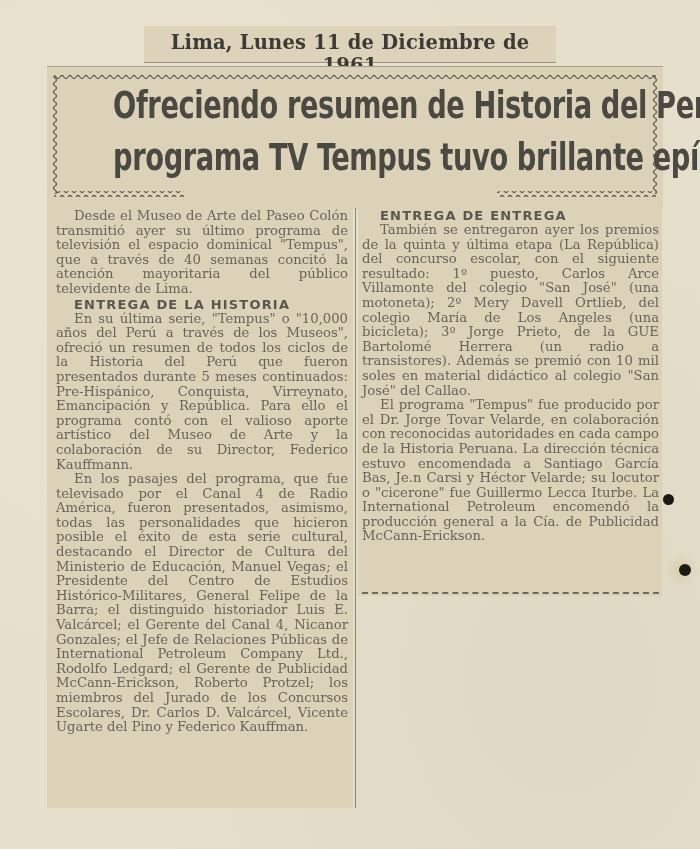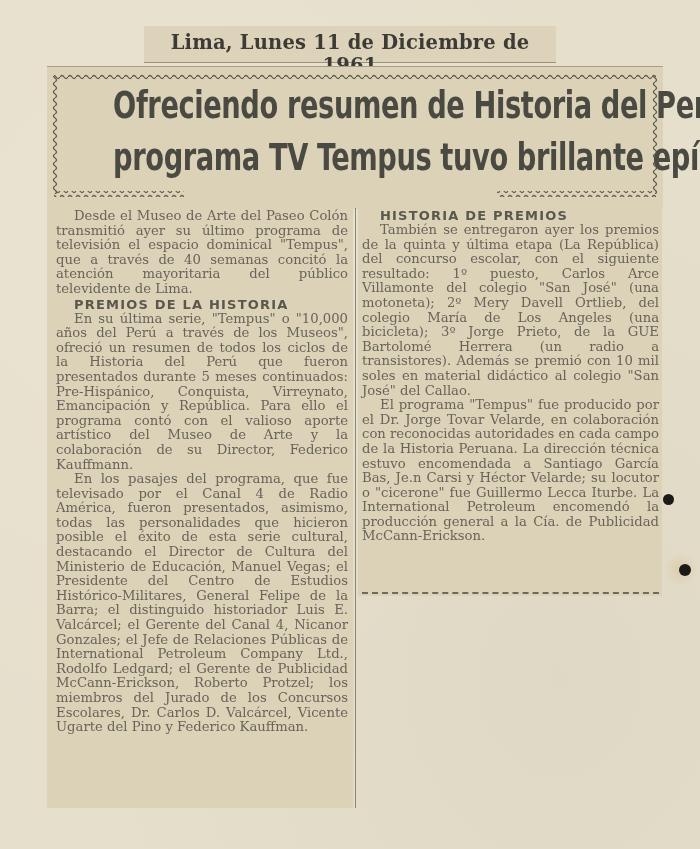--- a/index.html
+++ b/index.html
@@ -111,27 +111,27 @@
   <div class="headline l1">Ofreciendo resumen de Historia del Perú</div>
   <div class="headline l2">programa TV Tempus tuvo brillante epílogo</div>
 </div>
 
 <div class="col col-left"></div>
 <div class="col col-right"></div>
 <div class="vrule"></div>
 
 <div class="text left-text">
   <p>Desde el Museo de Arte del Paseo Colón transmitió ayer su último programa de televisión el espacio dominical "Tempus", que a través de 40 semanas concitó la atención mayoritaria del público televidente de Lima.</p>
-  <p class="subhead">PREMIOS DE LA HISTORIA</p>
+  <p class="subhead">ENTREGA DE LA HISTORIA</p>
   <p>En su última serie, "Tempus" o "10,000 años del Perú a través de los Museos", ofreció un resumen de todos los ciclos de la Historia del Perú que fueron presentados durante 5 meses continuados: Pre-Hispánico, Conquista, Virreynato, Emancipación y República. Para ello el programa contó con el valioso aporte artístico del Museo de Arte y la colaboración de su Director, Federico Kauffmann.</p>
   <p>En los pasajes del programa, que fue televisado por el Canal 4 de Radio América, fueron presentados, asimismo, todas las personalidades que hicieron posible el éxito de esta serie cultural, destacando el Director de Cultura del Ministerio de Educación, Manuel Vegas; el Presidente del Centro de Estudios Histórico-Militares, General Felipe de la Barra; el distinguido historiador Luis E. Valcárcel; el Gerente del Canal 4, Nicanor Gonzales; el Jefe de Relaciones Públicas de International Petroleum Company Ltd., Rodolfo Ledgard; el Gerente de Publicidad McCann-Erickson, Roberto Protzel; los miembros del Jurado de los Concursos Escolares, Dr. Carlos D. Valcárcel, Vicente Ugarte del Pino y Federico Kauffman.</p>
 </div>
 
 <div class="text right-text">
-  <p class="subhead">HISTORIA DE PREMIOS</p>
+  <p class="subhead">ENTREGA DE ENTREGA</p>
   <p>También se entregaron ayer los premios de la quinta y última etapa (La República) del concurso escolar, con el siguiente resultado: 1º puesto, Carlos Arce Villamonte del colegio "San José" (una motoneta); 2º Mery Davell Ortlieb, del colegio María de Los Angeles (una bicicleta); 3º Jorge Prieto, de la GUE Bartolomé Herrera (un radio a transistores). Además se premió con 10 mil soles en material didáctico al colegio "San José" del Callao.</p>
   <p>El programa "Tempus" fue producido por el Dr. Jorge Tovar Velarde, en colaboración con reconocidas autoridades en cada campo de la Historia Peruana. La dirección técnica estuvo encomendada a Santiago García Bas, Je.n Carsi y Héctor Velarde; su locutor o "cicerone" fue Guillermo Lecca Iturbe. La International Petroleum encomendó la producción general a la Cía. de Publicidad McCann-Erickson.</p>
 </div>
 
 <div class="dashed-rule"></div>
 
 <div class="stain"></div>
 <div class="punch-hole hole1"></div>
 <div class="punch-hole hole2"></div>
 

